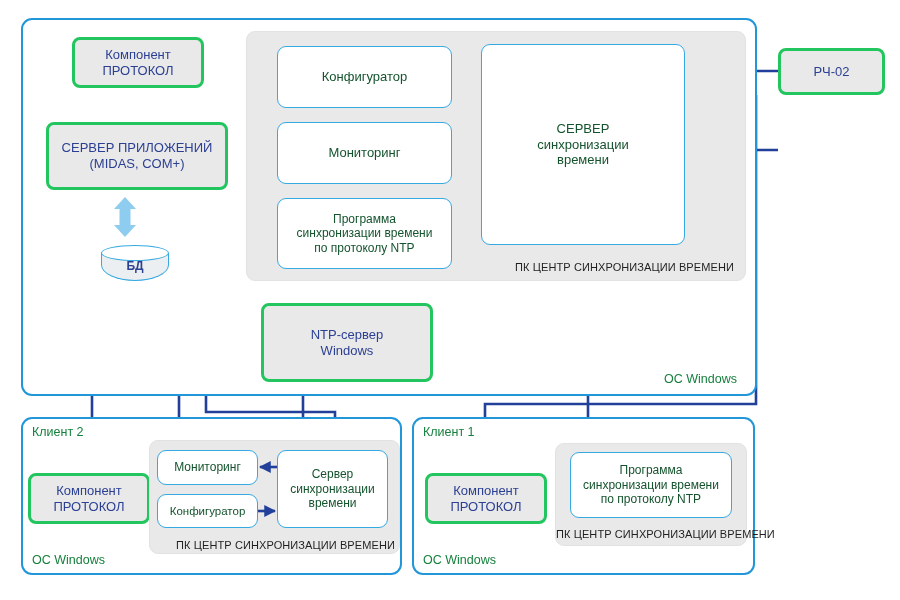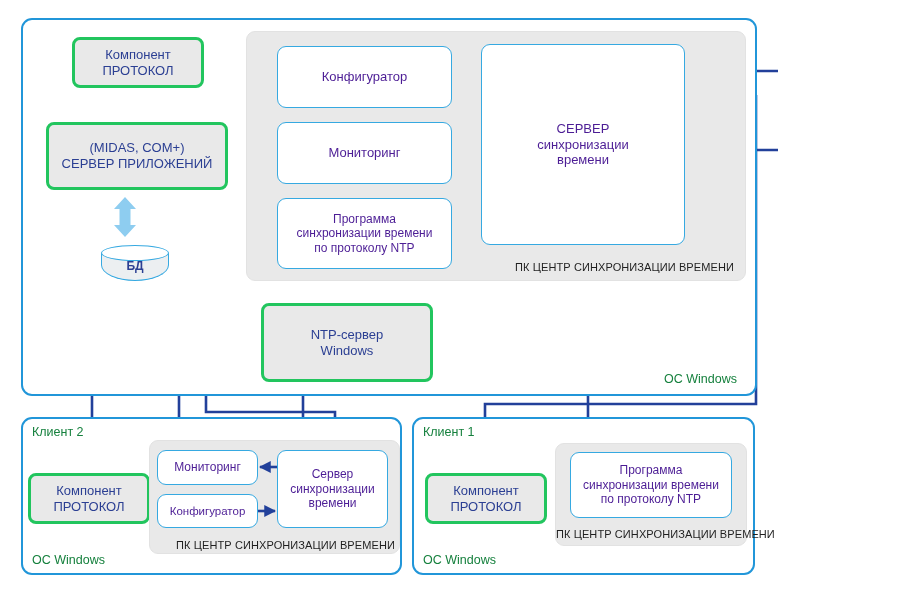--- a/index.html
+++ b/index.html
@@ -20,21 +20,21 @@
                   letter-spacing:.1px;white-space:nowrap;text-align:right;}
 
   
   .gbox{position:absolute;background:#e9e9e9;border:3px solid #22c55e;border-radius:8px;
         box-sizing:border-box;display:flex;align-items:center;justify-content:center;
         text-align:center;color:#2b3f93;line-height:1.22;}
 
   
   .wbox{position:absolute;background:#ffffff;border:1.8px solid #36a9e1;border-radius:9px;
         box-sizing:border-box;display:flex;align-items:center;justify-content:center;
-        text-align:center;color:#4c1d95;line-height:1.22;}
+        text-align:center;color:#14532d;line-height:1.22;}
 
   .t13{font-size:13px;}
   .t12{font-size:12px;}
   .t11{font-size:11.5px;}
 
   
   .db{position:absolute;}
   .db .body{position:absolute;left:0;top:8px;width:100%;height:28px;
             background:#eceff1;border-left:1.6px solid #36a9e1;border-right:1.6px solid #36a9e1;
             border-bottom:1.6px solid #36a9e1;border-bottom-left-radius:50% 16px;
@@ -93,22 +93,22 @@
 
   <div class="gbox t13" style="left:72px;top:37px;width:132px;height:51px;">
     <div>
       <div>Компонент</div>
       <div>ПРОТОКОЛ</div>
     </div>
   </div>
 
   <div class="gbox t13" style="left:46px;top:122px;width:182px;height:68px;">
     <div>
+      <div>СЕРВЕР ПРИЛОЖЕНИЙ</div>
       <div>(MIDAS, COM+)</div>
-      <div>СЕРВЕР ПРИЛОЖЕНИЙ</div>
     </div>
   </div>
 
   <svg style="position:absolute;left:112px;top:196px;width:26px;height:42px;">
     <path d="M13 1 L24 13 L18.5 13 L18.5 29 L24 29 L13 41 L2 29 L7.5 29 L7.5 13 L2 13 Z" fill="#8ecdf0"></path>
   </svg>
 
   <div class="db" style="left:101px;top:245px;width:68px;height:38px;font-weight:bold;">
     <div class="body"></div>
     <div class="top"></div>
@@ -142,20 +142,23 @@
     </div>
   </div>
 
   <div class="gbox t13" style="left:261px;top:303px;width:172px;height:79px;">
     <div>
       <div>NTP-сервер</div>
       <div>Windows</div>
     </div>
   </div>
 
+  <div class="gbox t13" style="left:778px;top:48px;width:107px;height:47px;">
+    <span>РЧ-02</span>
+  </div>
 
 
   <div class="panel" style="left:21px;top:417px;width:381px;height:158px;"></div>
   <div class="panel-label" style="left:32px;top:425px;">Клиент 2</div>
   <div class="panel-label" style="left:32px;top:553px;">ОС Windows</div>
 
   <div class="gbox t13" style="left:28px;top:473px;width:122px;height:51px;">
     <div>
       <div>Компонент</div>
       <div>ПРОТОКОЛ</div>

